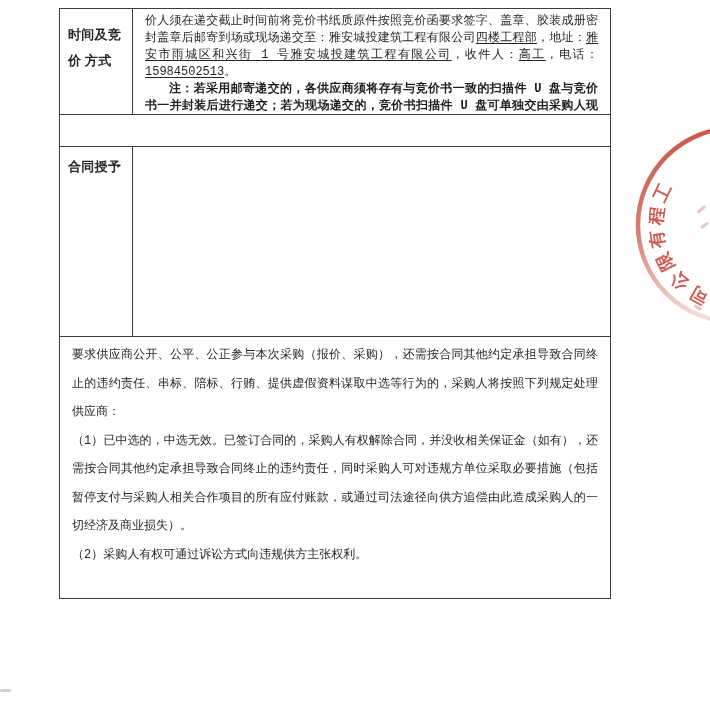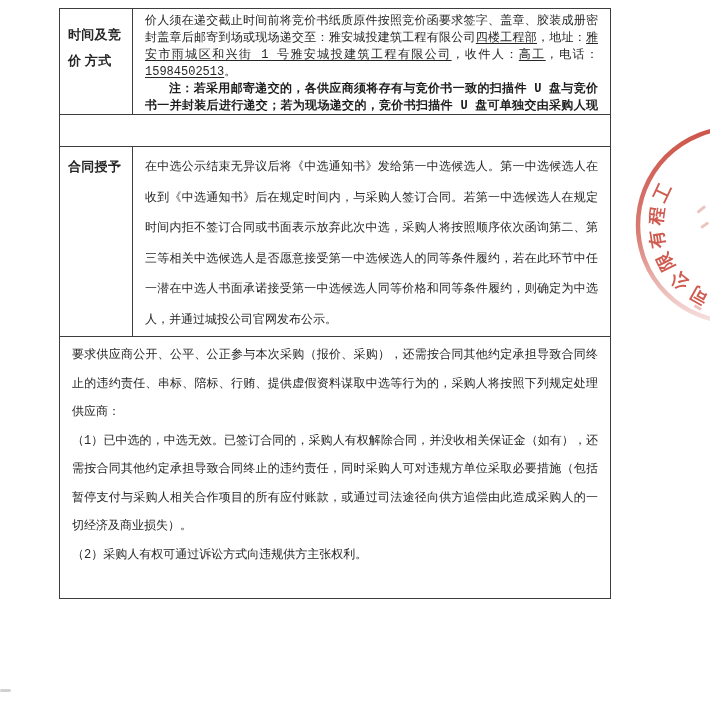--- a/index.html
+++ b/index.html
@@ -72,23 +72,20 @@
       <p><span>价人须在递交截止时间前将竞价书纸质原件按照竞价函要求签字、盖章、胶装成册密封盖章后邮寄到场或现场递交至：雅安城投建筑工程有限公司</span><span class="u">四楼工程部</span><span>，地址：</span><span class="u">雅安市雨城区和兴街 1 号雅安城投建筑工程有限公司</span><span>，收件人：</span><span class="u">高工</span><span>，电话：</span><span class="u">15984502513</span><span>。</span></p>
       <p class="note">注：若采用邮寄递交的，各供应商须将存有与竞价书一致的扫描件 U 盘与竞价书一并封装后进行递交；若为现场递交的，竞价书扫描件 U 盘可单独交由采购人现场拷贝后予以归还。</p>
     </div>
   </div>
 
   <div class="trow r2">
   </div>
 
   <div class="trow r3">
     <div class="tlabel">合同授予</div>
-    <div class="tcell">
-      <p>在中选公示结束无异议后将《中选通知书》发给第一中选候选人。第一中选候选人在收到《中选通知书》后在规定时间内，与采购人签订合同。若第一中选候选人在规定时间内拒不签订合同或书面表示放弃此次中选，采购人将按照顺序依次函询第二、第三等相关中选候选人是否愿意接受第一中选候选人的同等条件履约，若在此环节中任一潜在中选人书面承诺接受第一中选候选人同等价格和同等条件履约，则确定为中选人，并通过城投公司官网发布公示。</p>
-    </div>
   </div>
 
   <div class="trow r4">
     <div class="tcell">
       <p>要求供应商公开、公平、公正参与本次采购（报价、采购），还需按合同其他约定承担导致合同终止的违约责任、串标、陪标、行贿、提供虚假资料谋取中选等行为的，采购人将按照下列规定处理供应商：</p>
       <p>（1）已中选的，中选无效。已签订合同的，采购人有权解除合同，并没收相关保证金（如有），还需按合同其他约定承担导致合同终止的违约责任，同时采购人可对违规方单位采取必要措施（包括暂停支付与采购人相关合作项目的所有应付账款，或通过司法途径向供方追偿由此造成采购人的一切经济及商业损失）。</p>
       <p>（2）采购人有权可通过诉讼方式向违规供方主张权利。</p>
     </div>
   </div>
 

